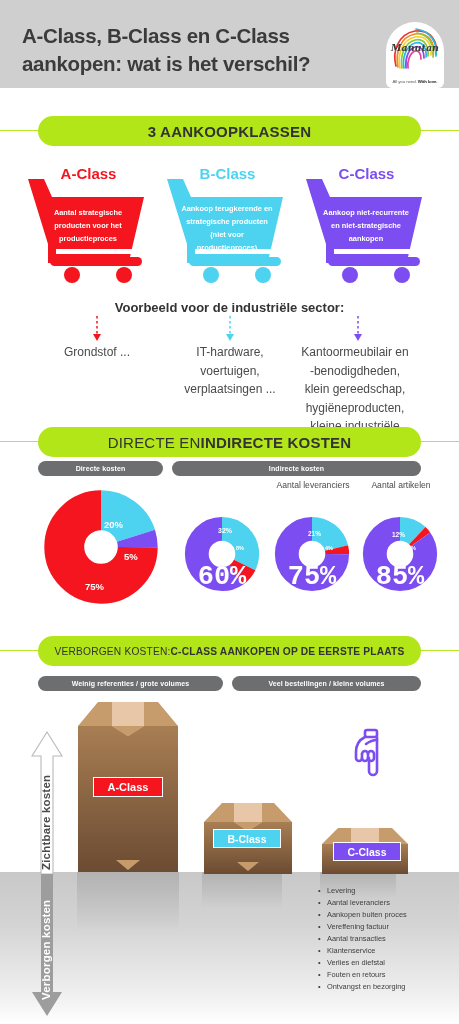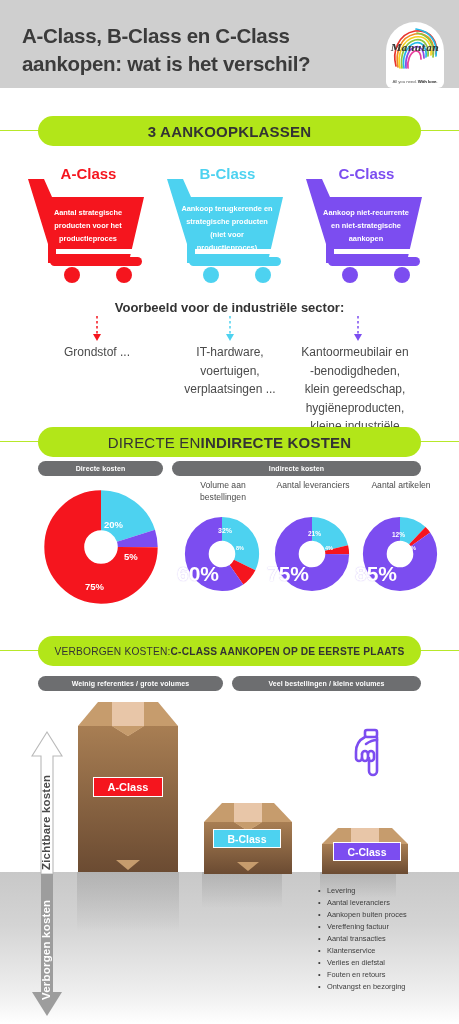--- a/index.html
+++ b/index.html
@@ -88,23 +88,24 @@
   .donut { position: absolute; }
   .donut-caption {
     position: absolute; text-align: center; font-size: 8.6px; color: #4a4a4a;
     line-height: 1.35;
   }
   .donut-pct {
     position: absolute; color: #fff; font-weight: bold; pointer-events: none;
   }
   .donut-big-pct { position: absolute; color: #fff; font-weight: bold; font-size: 9.5px; }
   .donut-total {
-    position: absolute; width: 90px;
-    font-size: 21px; font-weight: bold; color: #ffffff;
+    position: absolute; text-align: center; width: 90px;
+    font-size: 27px; font-weight: bold; color: #ffffff;
     text-shadow: 0 0 1px rgba(120,70,240,.5);
+    font-family: Liberation Mono, monospace;
   }
 
   
   .ground {
     position: absolute; left: 0; top: 872px; width: 459px; height: 152px;
     background: linear-gradient(to bottom, #c8c8c8 0%, #d4d4d4 35%, #efefef 80%, #ffffff 100%);
   }
   .reflect {
     position: absolute; background: linear-gradient(to bottom, rgba(160,160,160,.55), rgba(200,200,200,0));
   }
@@ -230,21 +231,20 @@
     <g transform="rotate(-90 30 30)">
       <circle cx="30" cy="30" r="17.5" fill="none" stroke="#4dd2f0" stroke-width="19" stroke-dasharray="21.99 87.97" stroke-dashoffset="0"></circle>
       <circle cx="30" cy="30" r="17.5" fill="none" stroke="#7c4df0" stroke-width="19" stroke-dasharray="5.50 104.46" stroke-dashoffset="-21.99"></circle>
       <circle cx="30" cy="30" r="17.5" fill="none" stroke="#f5151e" stroke-width="19" stroke-dasharray="82.47 27.49" stroke-dashoffset="-27.49"></circle>
     </g>
   </svg>
   <div class="donut-big-pct" style="left:104px; top:519px;">20%</div>
   <div class="donut-big-pct" style="left:124px; top:551px;">5%</div>
   <div class="donut-big-pct" style="left:85px; top:581px;">75%</div>
 
-  <div class="donut-caption" style="left:178px; top:480px; width:90px;">Volume aan bestellingen</div>
   <svg class="donut" style="left:180px; top:512px;" width="84" height="84" viewBox="0 0 60 60">
     <g transform="rotate(-90 30 30)">
       <circle cx="30" cy="30" r="18" fill="none" stroke="#4dd2f0" stroke-width="17" stroke-dasharray="36.19 76.90" stroke-dashoffset="0"></circle>
       <circle cx="30" cy="30" r="18" fill="none" stroke="#f5151e" stroke-width="17" stroke-dasharray="9.05 104.04" stroke-dashoffset="-36.19"></circle>
       <circle cx="30" cy="30" r="18" fill="none" stroke="#7c4df0" stroke-width="17" stroke-dasharray="67.86 45.24" stroke-dashoffset="-45.24"></circle>
     </g>
   </svg>
   <div class="donut-pct" style="left:218px; top:527px; font-size:7px;">32%</div>
   <div class="donut-pct" style="left:236px; top:545px; font-size:5.5px;">8%</div>
   <div class="donut-total" style="left:177px; top:562px;">60%</div>

